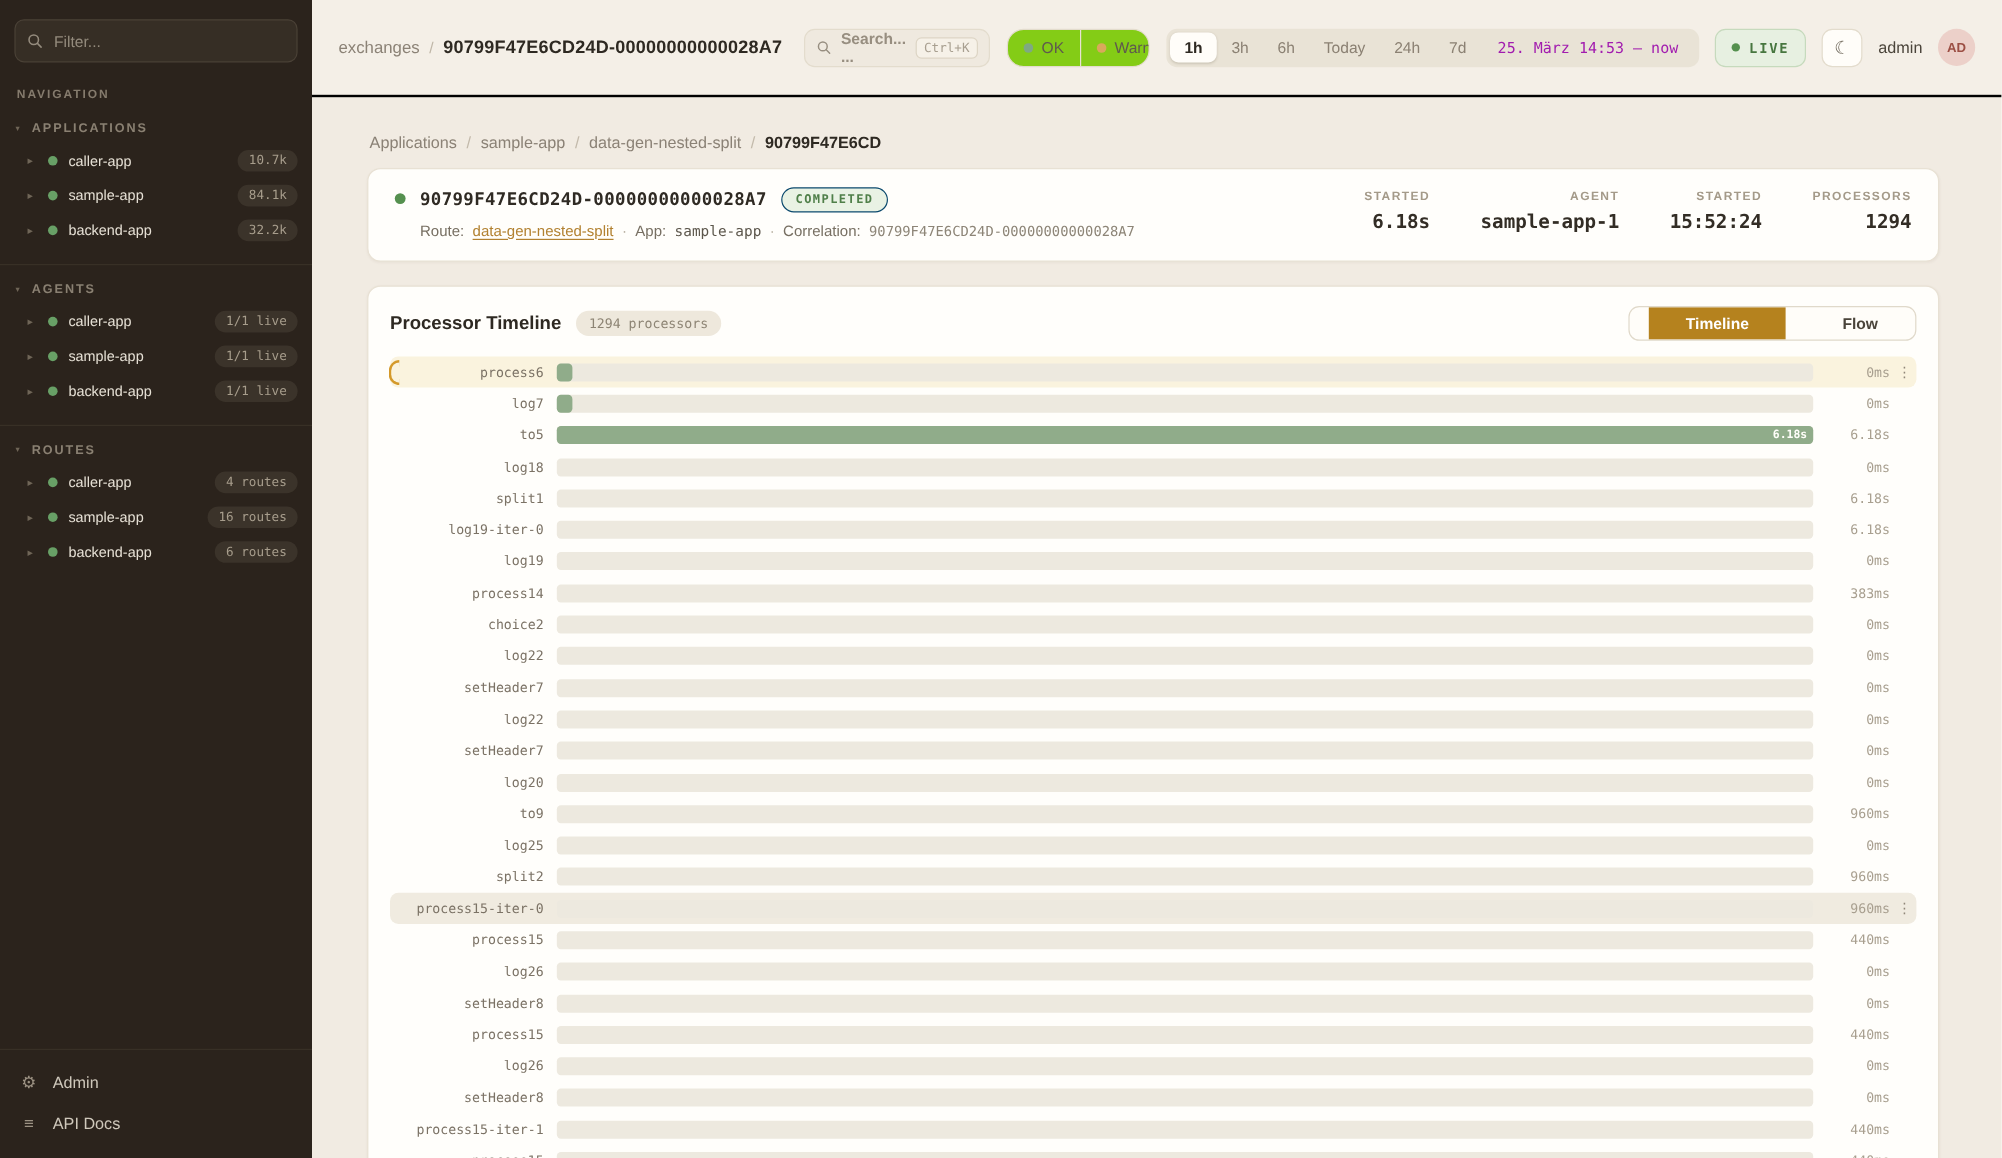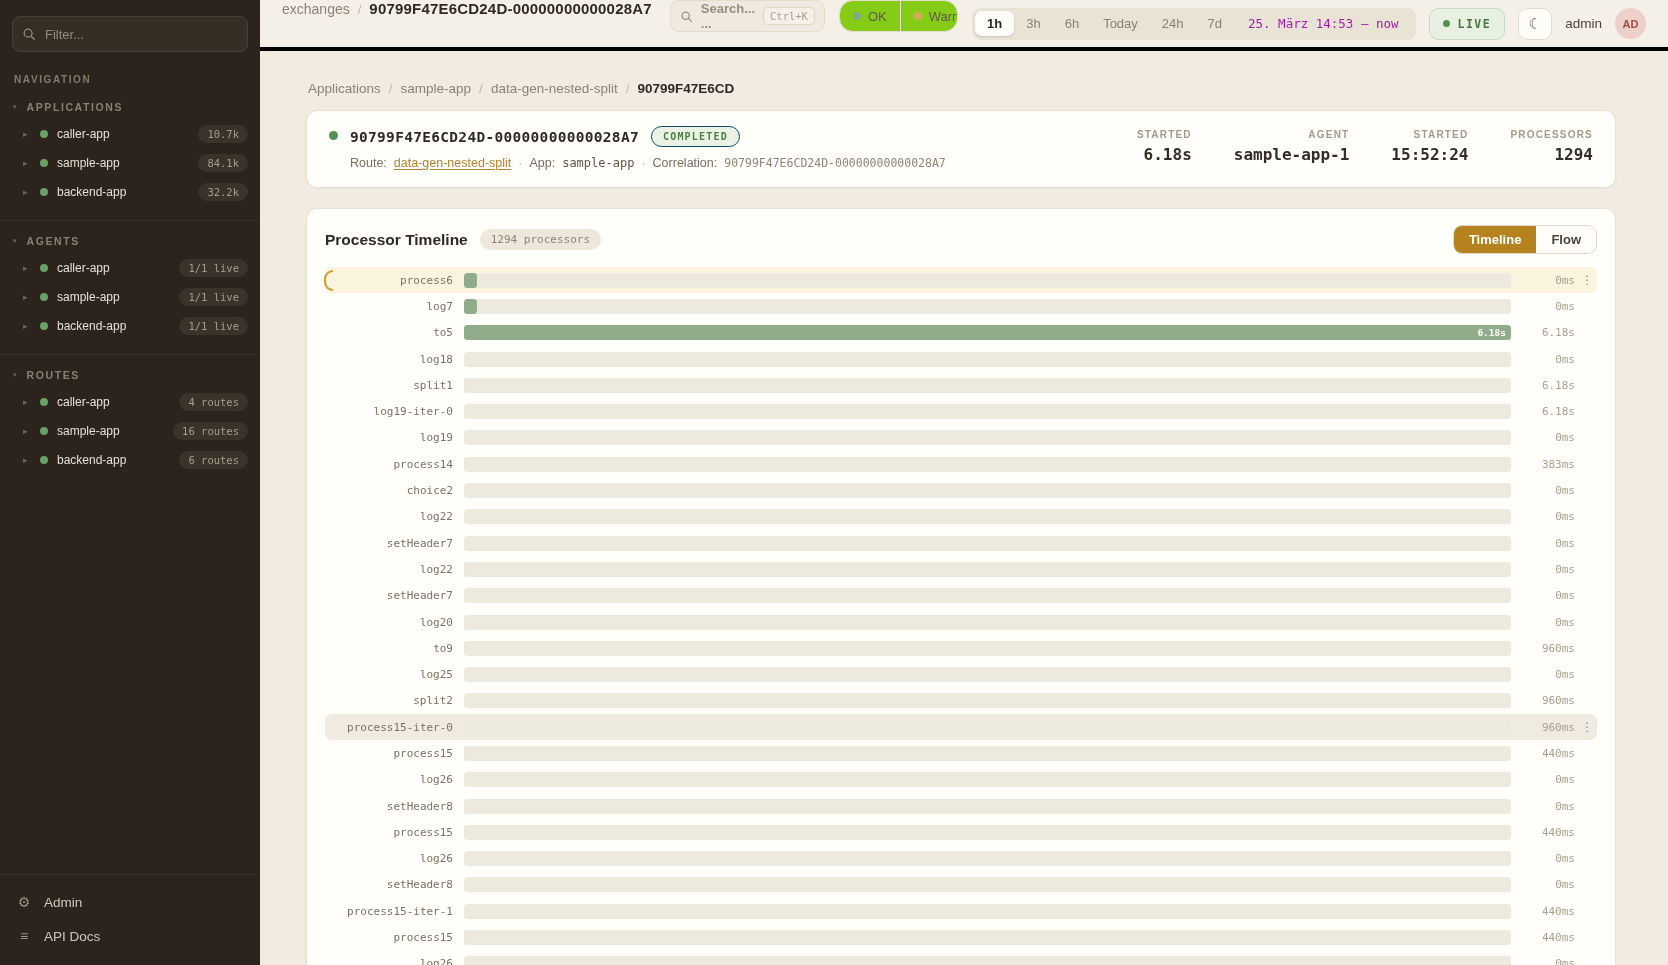--- a/index.html
+++ b/index.html
@@ -29,22 +29,22 @@
   .dot{width:8px;height:8px;border-radius:50%;background:#68a066;flex:none;}
   .side-item-name{font-size:12px;color:#e6e0d5;}
   .side-badge{margin-left:auto;font:10.5px "DejaVu Sans Mono",monospace;color:#a79d8c;background:#3b332a;
     border-radius:20px;padding:3px 9px;}
   .side-footer{border-top:1px solid #383026;padding:12px 16px 14px;display:flex;flex-direction:column;gap:4px;}
   .footer-item{display:flex;align-items:center;gap:12px;height:30px;color:#cfc8bb;font-size:13.5px;cursor:pointer;}
   .footer-icon{color:#9d9384;font-size:14px;width:16px;text-align:center;}
 
   
   .main-col{flex:1;display:flex;flex-direction:column;min-width:0;}
-  .topbar{height:47px;min-height:47px;background:#f4efe7;border-bottom:4px solid #000000;display:flex;
-    padding:0 22px;gap:14px;}
+  .topbar{height:47px;min-height:47px;background:#f4efe7;border-bottom:2px solid #000000;display:flex;
+    align-items:center;padding:16px 22px;gap:14px;}
   .tb-crumb{display:flex;align-items:baseline;gap:8px;white-space:nowrap;}
   .tb-section{font-size:14px;color:#8b8276;cursor:pointer;}
   .tb-sep{color:#bfb6a7;font-size:13px;}
   .tb-id{font-size:15px;font-weight:700;color:#2e2922;letter-spacing:.2px;}
   .search-pill{display:flex;align-items:center;gap:8px;background:#efe9df;border:1px solid #e3dccd;
     border-radius:9px;height:32px;padding:0 9px;color:#978e80;cursor:pointer;margin-left:4px;box-sizing:border-box;}
   .search-text{font-size:13px;color:#978e80;font-weight:bold;}
   .kbd{font:10.5px "DejaVu Sans Mono",monospace;color:#a89f90;border:1px solid #ddd5c5;border-radius:5px;
     padding:2px 6px;background:#f6f1e8;}
   .status-group{display:flex;align-items:stretch;border:1px solid #e3dccd;border-radius:14px;background:#84cc16;
@@ -92,21 +92,21 @@
   .stat-label{font:700 10px "Liberation Sans",sans-serif;letter-spacing:1.2px;color:#a49a89;}
   .stat-value{margin-top:5px;font:700 16px "DejaVu Sans Mono",monospace;color:#332d25;}
 
   
   .timeline-card{margin-top:20px;padding:16px 18px 10px;display:flex;flex-direction:column;}
   .tl-head{display:flex;align-items:center;gap:12px;}
   .tl-title{font-size:15.5px;font-weight:700;color:#2e2922;}
   .tl-badge{font:11px "DejaVu Sans Mono",monospace;color:#8d8474;background:#eee8dc;border-radius:20px;padding:4px 11px;}
   .view-toggle{margin-left:auto;display:flex;border:1px solid #e0d9ca;border-radius:9px;overflow:hidden;background:#fffdf9;}
   .view-btn{border:none;background:transparent;font:600 13px "Liberation Sans",sans-serif;color:#4a443a;
-    padding:6px 15px;cursor:pointer;}
+    padding:6px 31px;cursor:pointer;margin-left:16px;}
   .view-btn.active{background:#b5821e;color:#fff;}
   .timeline-rows{margin-top:13px;}
   .t-row{display:flex;align-items:center;height:26.3px;position:relative;padding:0 4px 0 6px;}
   .t-row.active{background:#faf3de;border-radius:7px;}
   .t-row.active::before{content:"";position:absolute;left:-1px;top:2.5px;bottom:2.5px;width:7px;
     border:2.5px solid #d4992a;border-right:none;border-radius:11px 0 0 11px;}
   .t-row.hover{background:#f0ebe0;border-radius:7px;}
   .t-label{width:122px;min-width:122px;text-align:right;font:11px "DejaVu Sans Mono",monospace;color:#7b7265;
     padding-right:11px;white-space:nowrap;}
   .t-track{flex:1;height:15px;background:#ede9df;border-radius:3.5px;position:relative;}

